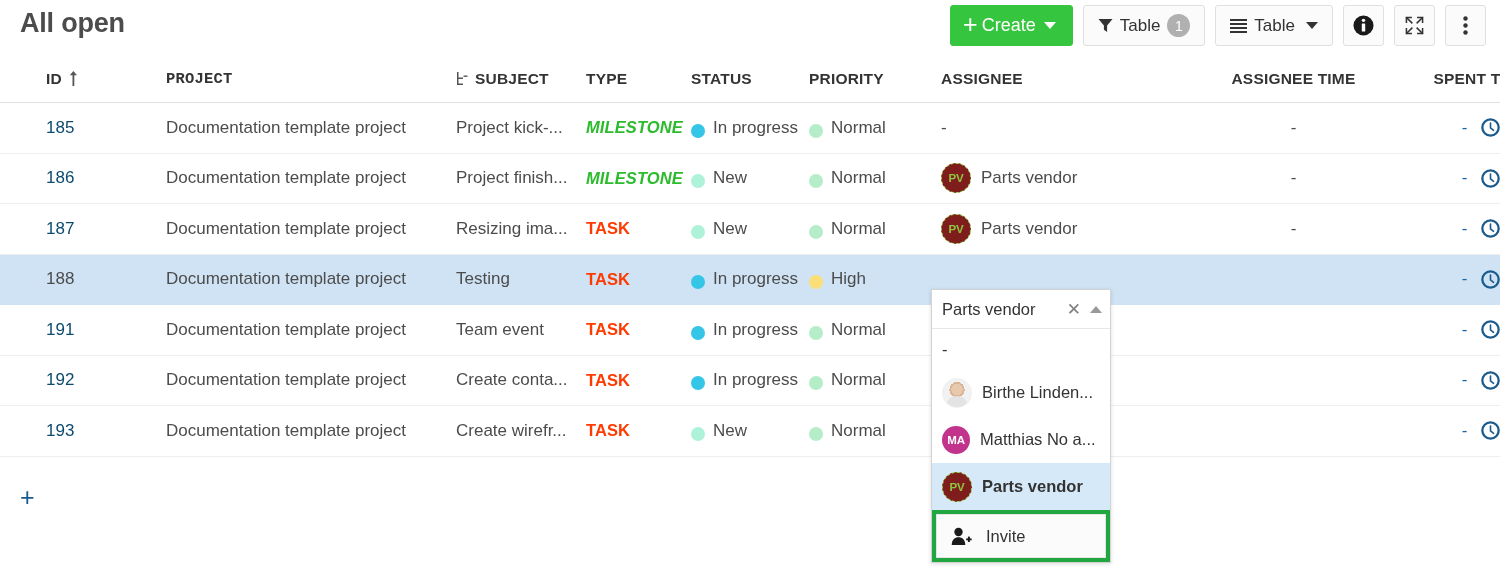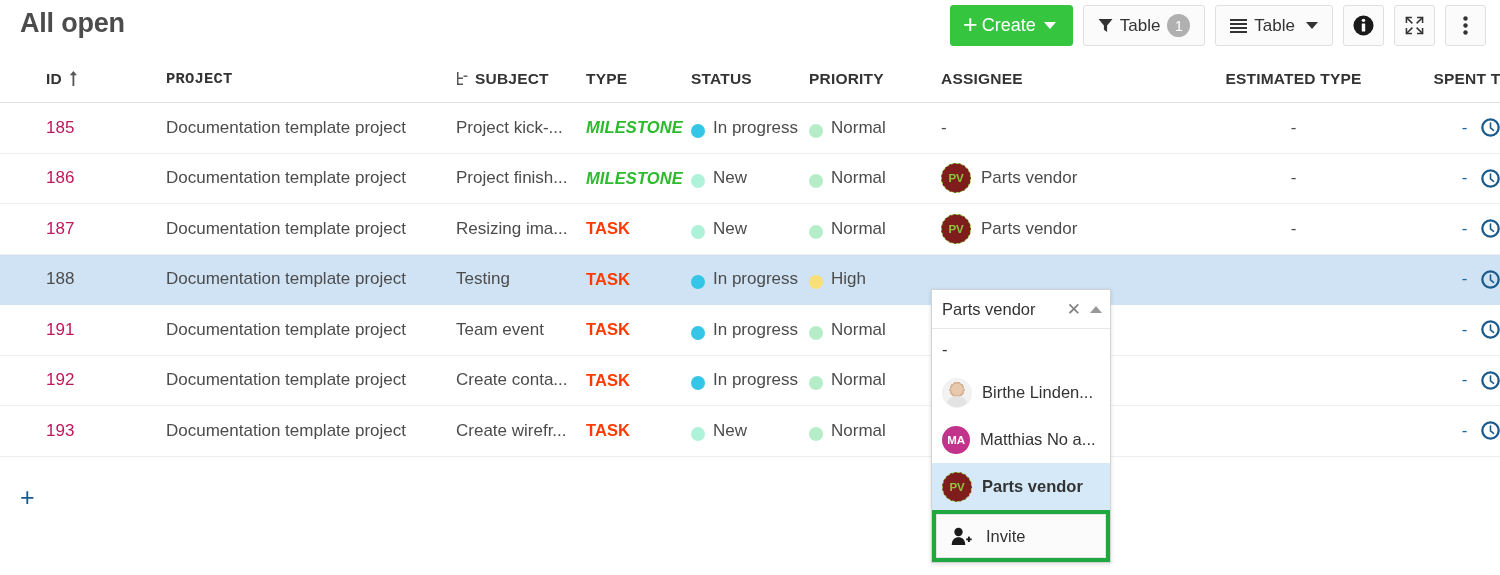--- a/index.html
+++ b/index.html
@@ -141,21 +141,21 @@
 
   th.col-id       { padding-left: 46px; }
   th.col-project  { padding-left: 0; font-family: Liberation Mono, monospace; }
   th.col-subject  { padding-left: 0; }
   th.col-est, th.col-spent { text-align: center; }
 
   .th-inner { display: flex; align-items: center; gap: 7px; }
 
   .id-cell {
     padding-left: 46px;
-    color: #be185d;
+    color: #0c4a6e;
     font-size: 17px;
     cursor: pointer;
   }
   .project-cell { color: #4c4c4c; }
   .subject-cell {
     white-space: nowrap;
     overflow: hidden;
     text-overflow: ellipsis;
     padding-right: 8px;
   }
@@ -426,21 +426,21 @@
         <div class="th-inner">
             <span>PRIORITY</span>
           </div>
       </th>
       <th class="col-assignee">
         <div class="th-inner">
             <span>ASSIGNEE</span>
           </div>
       </th>
       <th class="col-est">
-        <span>ESTIMATED TYPE</span>
+        <span>ASSIGNEE TIME</span>
       </th>
       <th class="col-spent">
         <span>SPENT TIME</span>
       </th>
     </tr>
   </thead>
   <tbody id="table-body">
       <tr class="table-row">
         <td class="col-id">
           <div class="id-cell">185</div>

